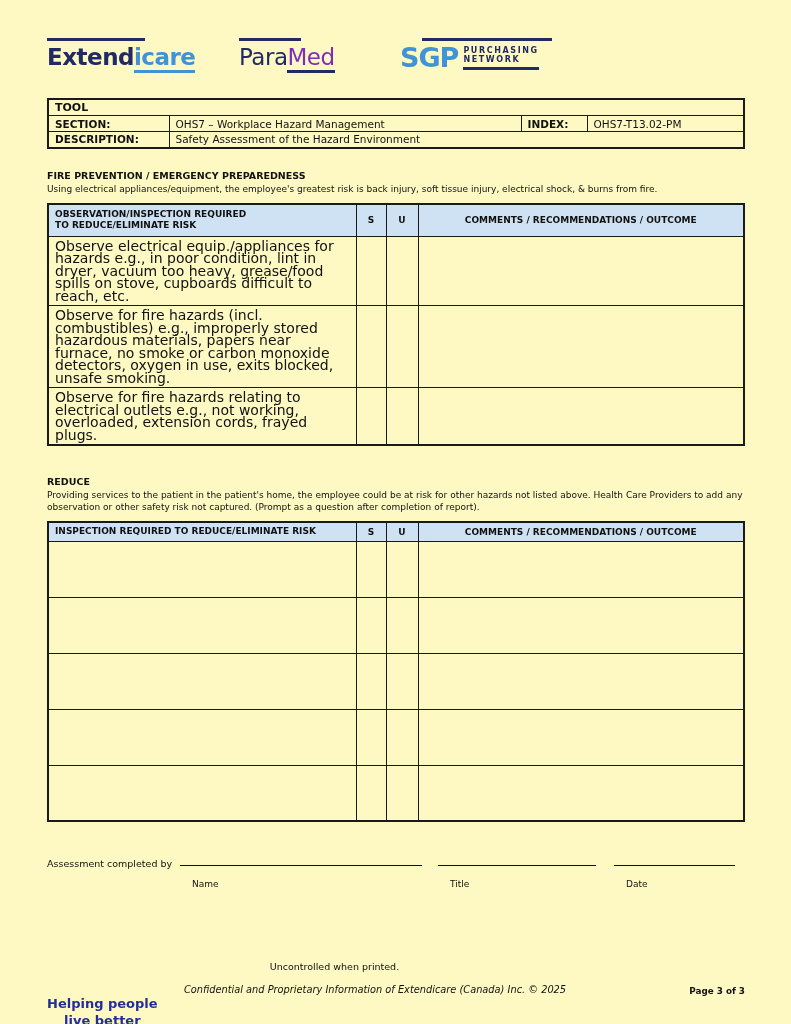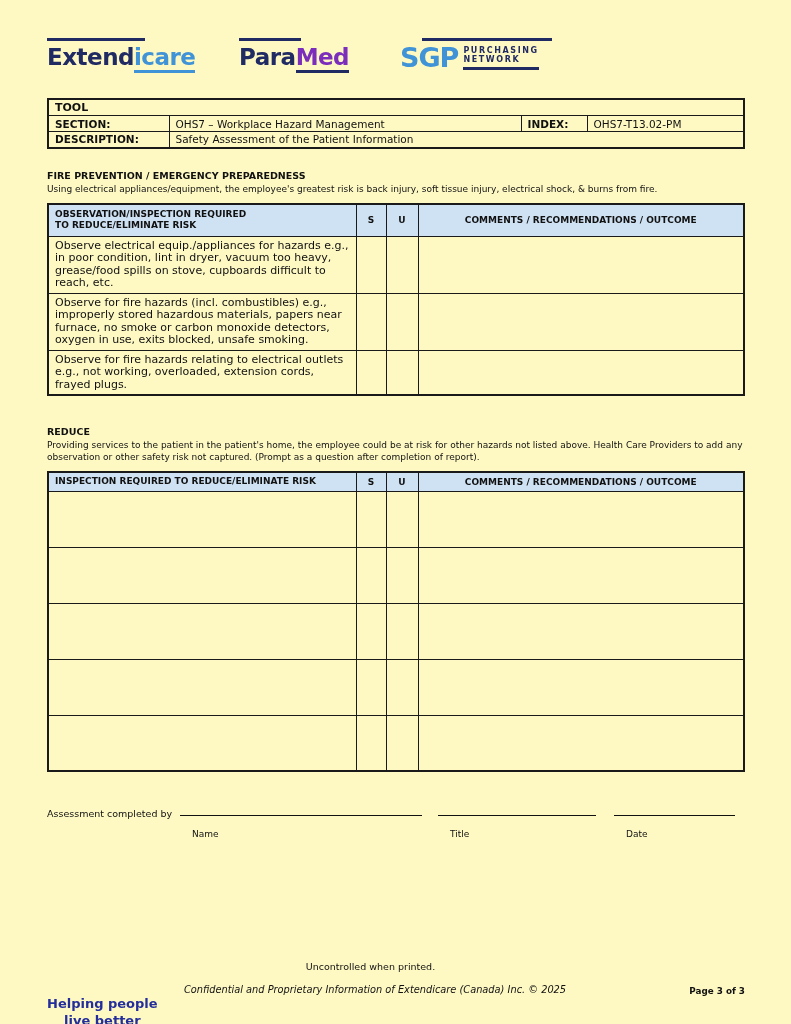--- a/index.html
+++ b/index.html
@@ -19,21 +19,21 @@
   .logo-row { display:flex; align-items:flex-start; padding-top:38px; }
   .logo { display:inline-block; }
   .logo .topline { height:3px; margin-bottom:3px; }
   .logo-ext { width:152px; }
   .logo-ext .topline { width:98px; background:#202a63; }
   .logo-ext .wordmark { font-size:23px; font-weight:bold; letter-spacing:-0.5px; }
   .logo-ext .p1 { color:#202a63; }
   .logo-ext .p2 { color:#3f93d6; border-bottom:3px solid #3f93d6; }
   .logo-pm { margin-left:40px; width:126px; }
   .logo-pm .topline { width:62px; background:#202a63; }
-  .logo-pm .wordmark { font-size:23px; font-weight:bold; letter-spacing:-0.5px; }
+  .logo-pm .wordmark { font-size:23px; font-weight:normal; letter-spacing:-0.5px; }
   .logo-pm .p1 { color:#202a63; }
   .logo-pm .p2 { color:#7b2dbb; border-bottom:3px solid #202a63; }
   .logo-sgp { margin-left:35px; width:158px; }
   .logo-sgp .topline { width:130px; background:#202a63; margin-left:22px; }
   .logo-sgp .lockup { display:flex; align-items:center; }
   .logo-sgp .p1 { color:#3f93d6; font-size:27px; font-weight:bold; letter-spacing:-1px; line-height:27px; }
   .logo-sgp .stack { margin-left:5px; border-bottom:3px solid #202a63; padding-bottom:2px; }
   .logo-sgp .stack div { color:#202a63; font-size:8px; font-weight:bold; letter-spacing:1.6px; line-height:9.5px; }
 
   
@@ -45,37 +45,37 @@
 
   
   .sec-head { font-size:9.5px; font-weight:bold; margin-top:21px; }
   .sec-intro { font-size:9px; margin-top:2px; line-height:12px; }
 
   
   .obs-table { margin-top:8px; border:2px solid #1a1a1a; }
   .obs-table th, .obs-table td { border:1px solid #1a1a1a; vertical-align:middle; }
   .obs-table th { background:#cfe2f3; font-size:9px; font-weight:bold; padding:4px 6px; }
   .obs-table th.left { text-align:left; line-height:11.5px; }
-  .obs-table td { font-size:11px; line-height:12.5px; padding:3px 6px; }
+  .obs-table td { font-size:14px; line-height:12.5px; padding:3px 6px; }
   .obs-table td.risk-text { text-align:left; }
   .other-table td.empty-row { height:56px; }
   .other-table th { padding:3px 6px; }
 
   
   .sig-row { display:flex; margin-top:31px; font-size:9.5px; }
   .sig-label { font-weight:normal; white-space:nowrap; padding-top:5px; }
   .sig-field .line { border-bottom:1.5px solid #111; height:13px; }
   .sig-field .cap { font-size:9px; margin-top:13px; padding-left:12px; }
   .sig-name  { width:242px; margin-left:8px; }
   .sig-title { width:158px; margin-left:16px; }
   .sig-date  { width:121px; margin-left:18px; }
 
   
   .tagline { position:absolute; left:47px; top:995px; color:#232d9c; font-weight:bold; font-size:13px; line-height:17px;text-align:center; }
-  .uncontrolled { position:absolute; top:961px; left:0; width:669px; text-align:center; font-size:9.5px;margin-left:36px; }
+  .uncontrolled { position:absolute; top:961px; left:0; width:669px; text-align:center; font-size:9.5px; }
   .confidential { position:absolute; top:984px; left:0; width:750px; text-align:center; font-size:9.8px; font-style:italic; }
   .pagenum { position:absolute; top:986px; right:46px; font-size:8.8px; font-weight:bold; }
 </style>
 </head>
 <body>
 
 <div class="page">
   <div class="content">
 
     <div class="logo-row">
@@ -111,21 +111,21 @@
         <td colspan="4" class="ttl">TOOL</td>
       </tr>
       <tr>
         <td class="lbl">SECTION:</td>
         <td>OHS7 – Workplace Hazard Management</td>
         <td class="lbl">INDEX:</td>
         <td>OHS7-T13.02-PM</td>
       </tr>
       <tr>
         <td class="lbl">DESCRIPTION:</td>
-        <td colspan="3">Safety Assessment of the Patient Information</td>
+        <td colspan="3">Safety Assessment of the Hazard Environment</td>
       </tr>
     </tbody>
       </table>
 
     <div class="sec-head">FIRE PREVENTION / EMERGENCY PREPAREDNESS</div>
     <div class="sec-intro">Using electrical appliances/equipment, the employee's greatest risk is back injury, soft tissue injury, electrical shock, &amp; burns from fire.</div>
 
     <table class="obs-table fire-table">
       <colgroup>
           <col style="width:308px">

